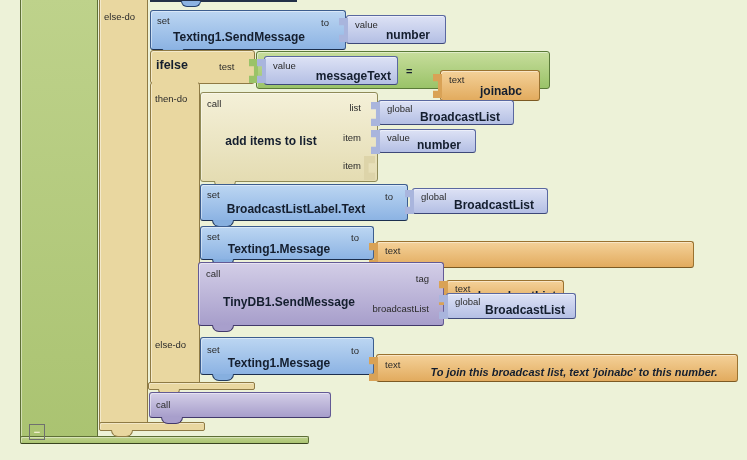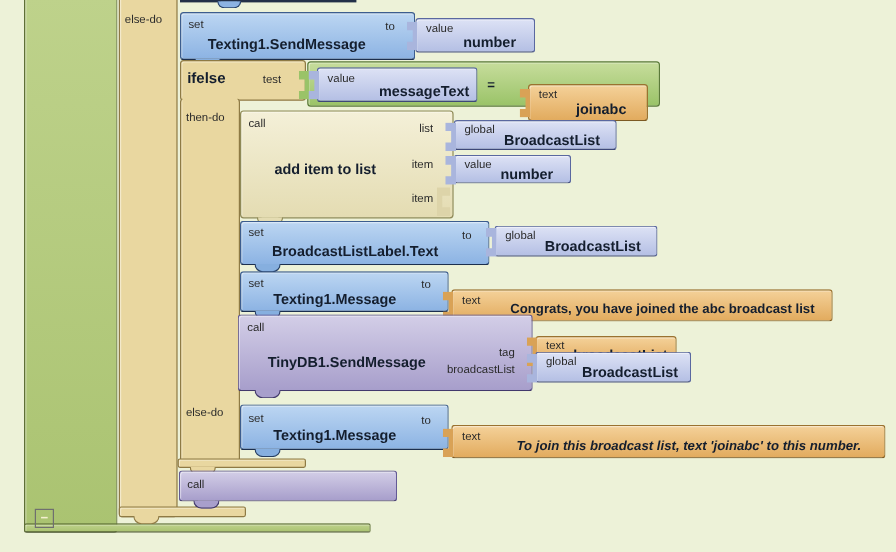--- a/index.html
+++ b/index.html
@@ -100,21 +100,21 @@
     <span class="nm ctr" style="left:30px;right:6px;top:12px;text-align:right;">messageText</span>
   </div>
   <div class="blk org" style="left:440px;top:56px;width:100px;height:31px;">
     <span class="tab tab-org" style="top:3px;"></span>
     <span class="sl" style="left:8px;top:3px;">text</span>
     <span class="nm ctr" style="left:28px;right:6px;top:13px;">joinabc</span>
   </div>
 
   <div class="blk bge" style="left:200px;top:92px;width:178px;height:90px;">
     <span class="sl" style="left:6px;top:5px;">call</span>
-    <span class="nm ctr" style="left:10px;right:46px;top:41px;">add item to list</span>
+    <span class="nm ctr" style="left:10px;right:46px;top:41px;">add items to list</span>
     <span class="sl" style="right:16px;top:9px;">list</span>
     <span class="sl" style="right:16px;top:39px;">item</span>
     <span class="sl" style="right:16px;top:67px;">item</span>
   </div>
   <div class="sockR" style="left:364px;top:156px;"></div>
   <div class="bmp bmp-bge" style="left:214px;top:181px;"></div>
   <div class="blk lav" style="left:378px;top:100px;width:136px;height:25px;">
     <span class="tab tab-lav" style="top:1px;"></span>
     <span class="sl" style="left:8px;top:2px;">global</span>
     <span class="nm ctr" style="left:34px;right:6px;top:9px;">BroadcastList</span>
@@ -139,27 +139,26 @@
 
   <div class="blk blue" style="left:200px;top:226px;width:174px;height:34px;">
     <span class="sl" style="left:6px;top:4px;">set</span>
     <span class="nm ctr" style="left:14px;right:30px;top:15px;">Texting1.Message</span>
     <span class="sl" style="right:14px;top:5px;">to</span>
   </div>
   <div class="bmp bmp-blue" style="left:212px;top:259px;"></div>
   <div class="blk org" style="left:376px;top:227px;width:318px;height:27px;">
     <span class="tab tab-org" style="top:1px;"></span>
     <span class="sl" style="left:8px;top:3px;">text</span>
-    <span class="nm ctr" style="left:40px;right:6px;top:10px;font-size:11px;">Congrats, you have joined the abc broadcast list</span>
   </div>
 
   <div class="blk pur" style="left:198px;top:262px;width:246px;height:64px;">
     <span class="sl" style="left:7px;top:5px;">call</span>
     <span class="nm ctr" style="left:10px;top:32px;width:160px;">TinyDB1.SendMessage</span>
-    <span class="sl" style="right:14px;top:26px;">tag</span>
+    <span class="sl" style="right:14px;top:10px;">tag</span>
     <span class="sl" style="right:14px;top:40px;">broadcastList</span>
   </div>
   <div class="bmp bmp-pur" style="left:212px;top:325px;"></div>
   <div class="blk org" style="left:446px;top:266px;width:118px;height:24px;">
     <span class="tab tab-org" style="top:0;"></span>
     <span class="sl" style="left:8px;top:2px;">text</span>
     <span class="nm ctr" style="left:30px;right:6px;top:8px;">broadcastList</span>
   </div>
   <div class="blk lav" style="left:446px;top:293px;width:130px;height:26px;">
     <span class="tab tab-lav" style="top:1px;"></span>

